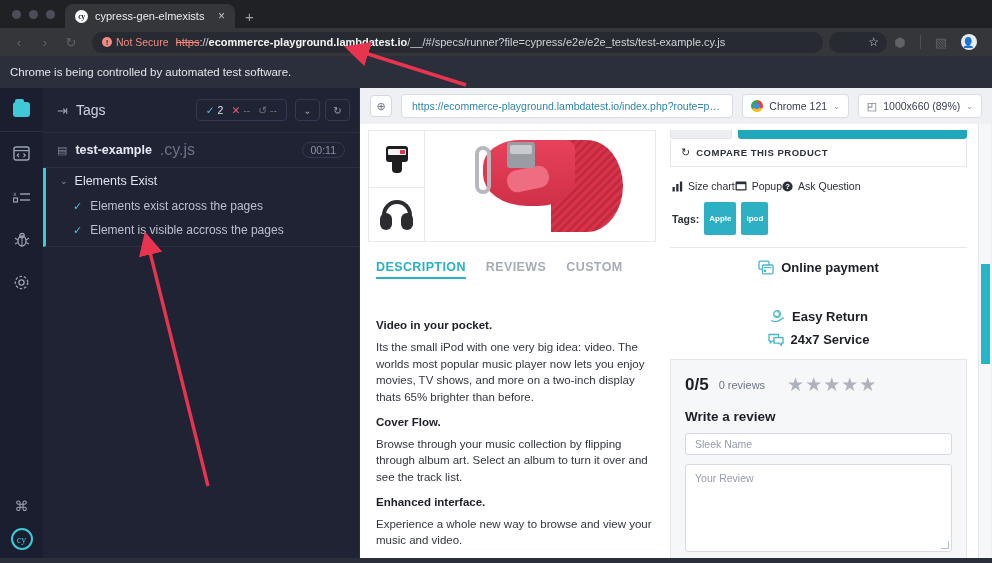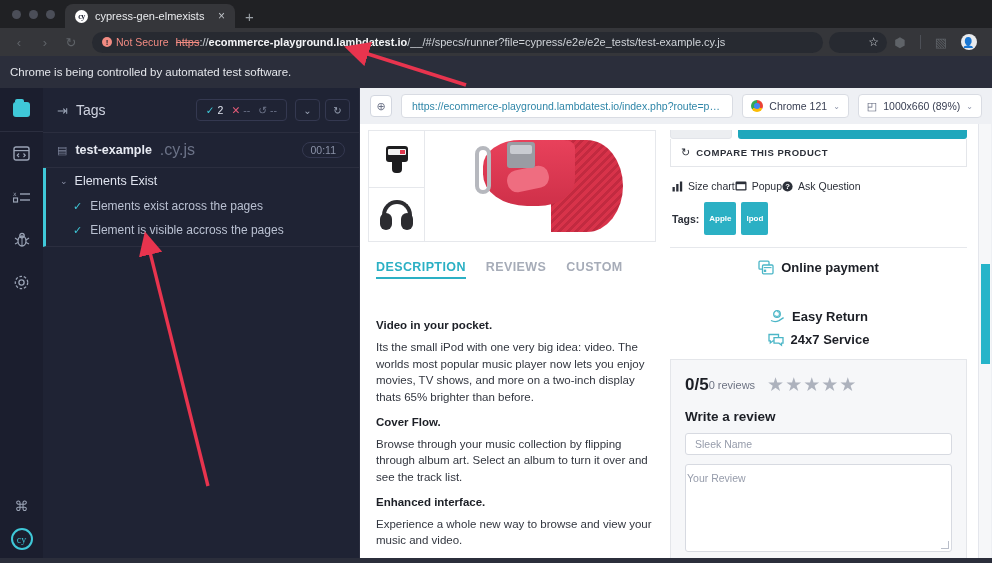--- a/index.html
+++ b/index.html
@@ -261,33 +261,33 @@
   .tagrow .tlabel { font-size: 10.5px; font-weight: bold; color: #2b2f38; }
   .tag { background: #2bb0c4; color: #fff; font-size: 8px; font-weight: bold; padding: 12px 5px; border-radius: 2px; }
 
   .services { border-top: 1px solid #e6e8ec; margin-top: 12px; padding: 12px 0 12px; }
   .svc-line { display: flex; justify-content: center; gap: 34px; align-items: center; flex-direction: column; }
   .svc { display: flex; align-items: center; gap: 7px; font-size: 13px; font-weight: bold; color: #1c1f26; }
   .svc-ic { color: #4bb6c7; font-size: 15px; }
   .svc-line.second { margin-top: 8px; }
 
   .reviewbox { background: #f6f7f9; border: 1px solid #e4e6ea; padding: 13px 14px 16px; }
-  .rate-line { display: flex; align-items: center; }
+  .rate-line { display: flex; align-items: center; gap: 10px; }
   .rate-num { font-size: 17px; font-weight: bold; color: #1c1f26; }
   .rate-cnt { font-size: 11px; color: #6d7383; }
   .stars { margin-left: 12px; color: #adb2bd; font-size: 19px; letter-spacing: 1px; }
   .wr-title { font-size: 13.5px; font-weight: bold; color: #1c1f26; margin: 13px 0 9px; }
   .inp {
     width: 100%; height: 22px; border: 1px solid #d7dae1; border-radius: 3px;
     background: #fff; padding: 0 9px; font-size: 10.5px; color: #969cab;
     font-family: "Liberation Sans", sans-serif; display: flex; align-items: center;
   }
   .txa {
     width: 100%; height: 88px; border: 1px solid #d7dae1; border-radius: 3px;
-    background: #fff; padding: 7px 1px; font-size: 10.5px; color: #969cab;
+    background: #fff; padding: 7px 9px; font-size: 10.5px; color: #969cab;
     margin-top: 9px; position: relative;
   }
   .txa:after {
     content:''; position:absolute; right:2px; bottom:2px; width:7px; height:7px;
     border-right:1px solid #b9bec9; border-bottom:1px solid #b9bec9;
   }
   .wr-btn-wrap { display: flex; justify-content: flex-end; margin-top: 11px; }
   .wr-btn {
     background: #2b2f38; color: #fff; font-size: 11.5px; font-weight: bold;
     padding: 7px 17px; border-radius: 14px; border: none; cursor: pointer;

